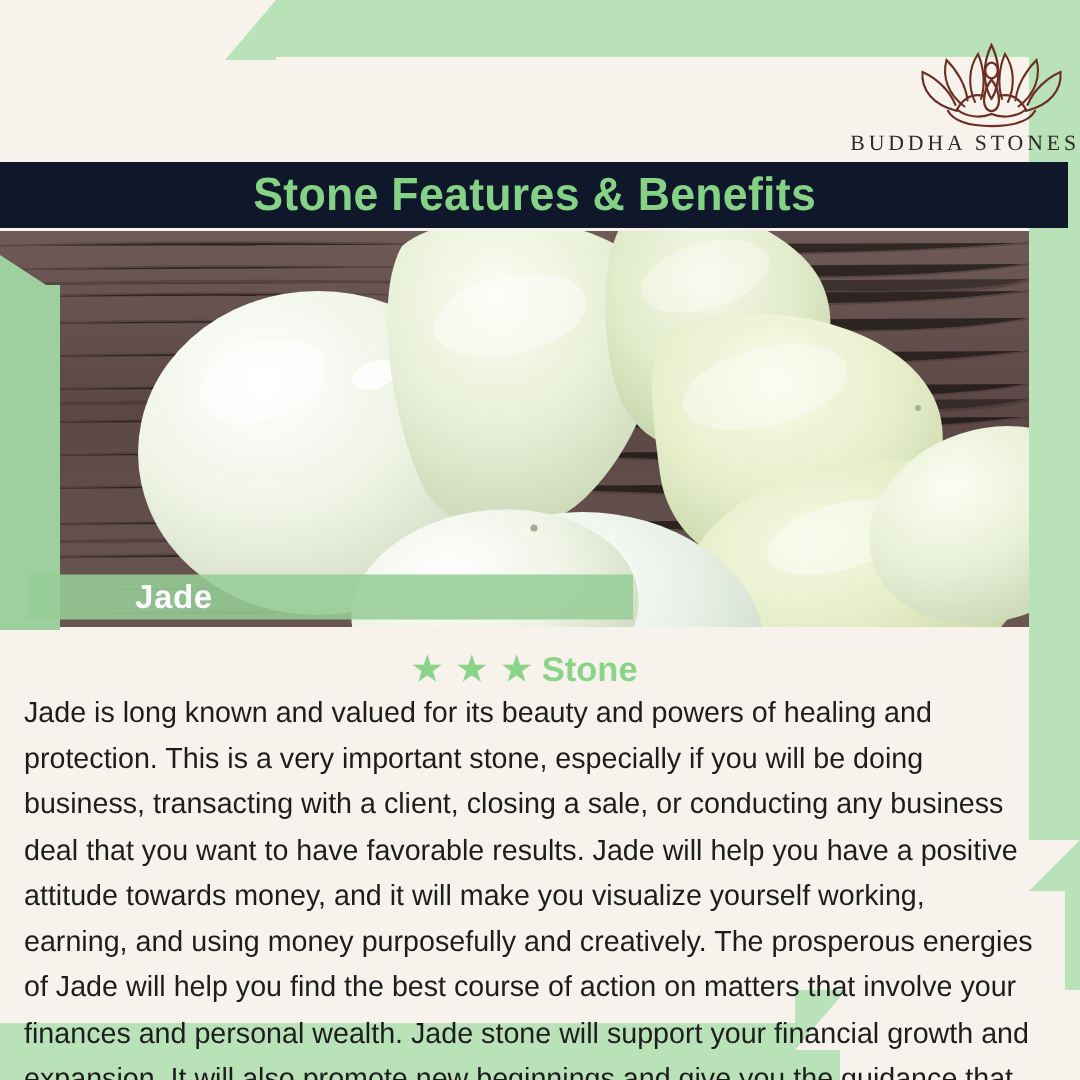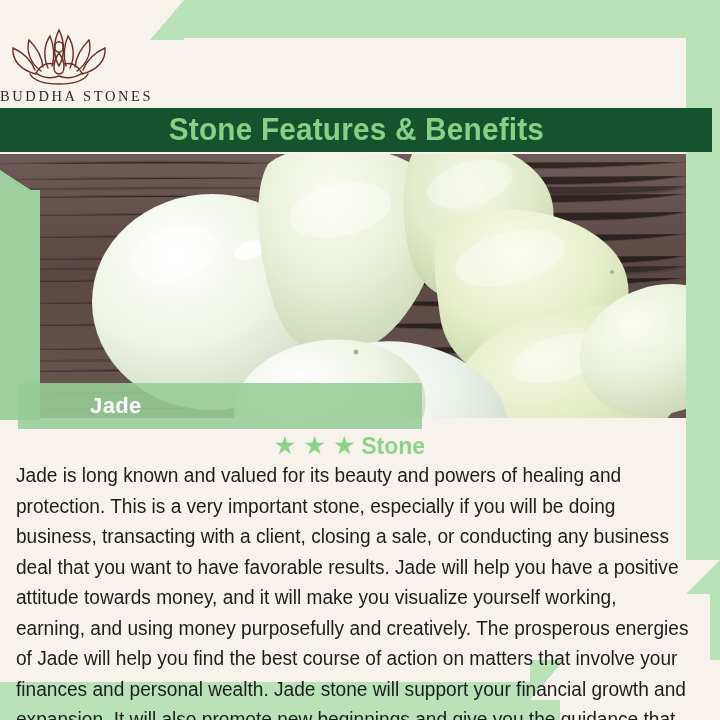--- a/index.html
+++ b/index.html
@@ -50,52 +50,52 @@
     position:absolute;left:0;top:190px;width:40px;height:230px;background:#9ecf9e;z-index:6;
   }
   .strip-left-diag{
     position:absolute;left:0;top:170px;width:40px;height:26px;z-index:6;
     background:linear-gradient(to top right,#9ecf9e 0%,#9ecf9e 49.5%,rgba(0,0,0,0) 50.5%,rgba(0,0,0,0) 100%);
   }
 
   
   .logo-wrap{
     position:absolute;left:0;right:0;top:24px;height:88px;z-index:8;
-    display:flex;flex-direction:column;align-items:flex-start;justify-content:flex-start;
+    display:flex;flex-direction:column;align-items:flex-end;justify-content:flex-start;
   }
   .logo-mark{width:118px;height:62px;display:block;}
   .logo-word{
     font-family:"Liberation Serif", serif;
     font-size:14.5px;letter-spacing:2.6px;color:#2f2a28;
     margin-top:2px;font-weight:400;
   }
 
   
   .title-band{
     position:absolute;left:0;top:108px;width:712px;height:44px;z-index:8;
     display:flex;align-items:center;justify-content:center;
-    background:#14532d;
+    background:#0f172a;
   }
   .title-text{
     font-family:"Liberation Sans Narrow","Liberation Sans",sans-serif;
     font-weight:700;font-size:31px;color:#85d185;
     letter-spacing:.2px;white-space:nowrap;
     transform:scaleX(.96);
   }
 
   
   .photo{
     position:absolute;left:0;top:154px;width:686px;height:264px;z-index:5;
     overflow:hidden;background:#6a5550;
   }
   .photo svg{display:block;width:686px;height:264px;}
 
   
   .jade-bar{
-    position:absolute;left:18px;top:383px;width:404px;height:46px;z-index:7;
+    position:absolute;left:18px;top:383px;width:404px;height:30px;z-index:7;
     background:rgba(150,205,150,.88);
     display:flex;align-items:center;
   }
   .jade-label{
     font-family:"Liberation Sans Narrow","Liberation Sans",sans-serif;
     font-weight:700;font-size:22px;color:#ffffff;margin-left:72px;letter-spacing:.4px;
   }
 
   
   .keywords{

